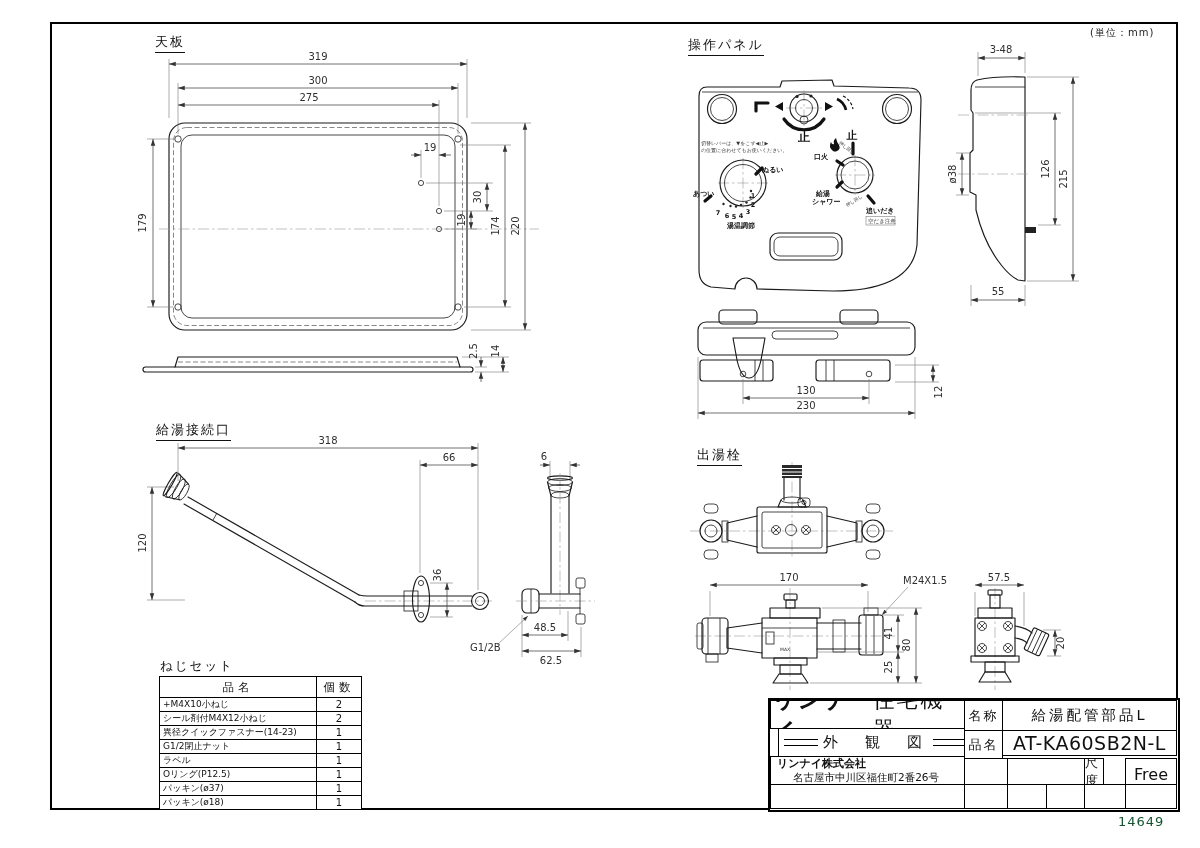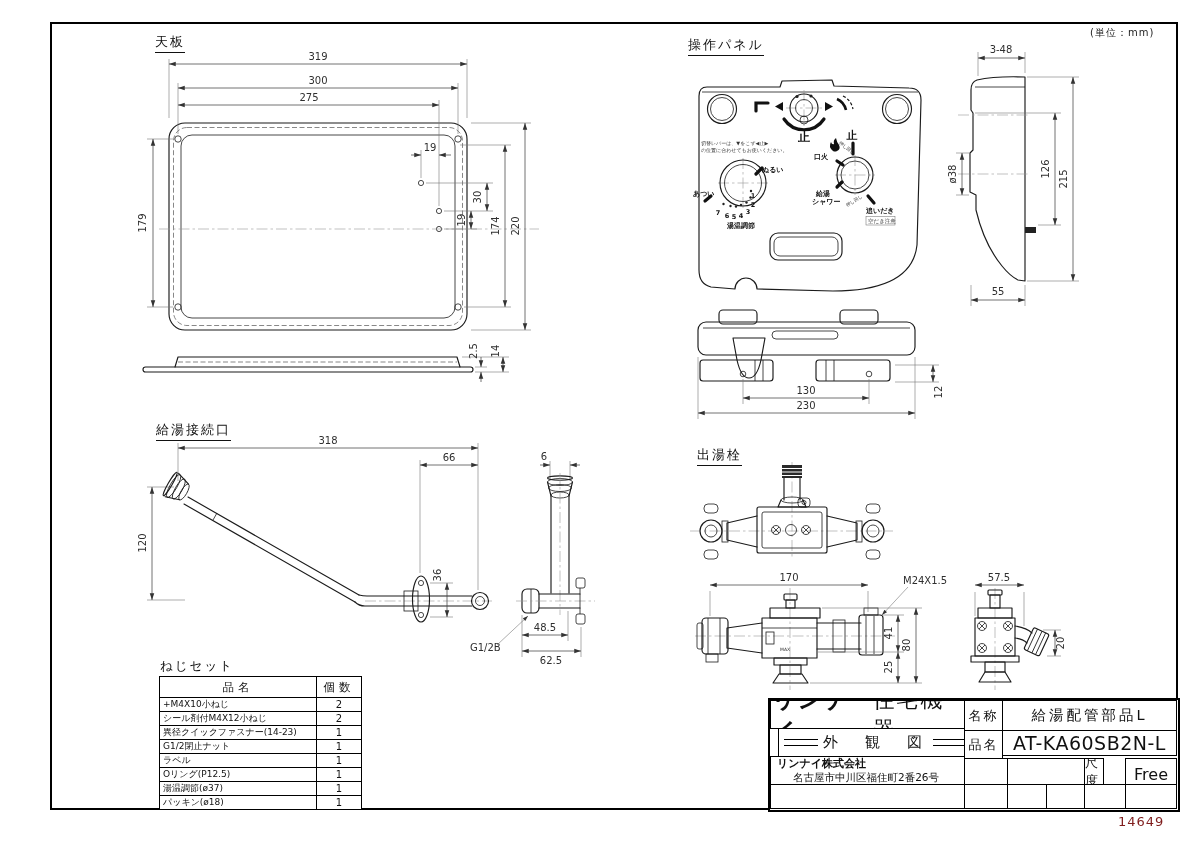--- a/index.html
+++ b/index.html
@@ -3,21 +3,21 @@
 <meta charset="utf-8">
 <style>
   html,body{margin:0;padding:0;background:#fff;}
   .sheet{position:relative;width:1200px;height:848px;background:#fff;overflow:hidden;
          font-family:"DejaVu Sans",sans-serif;color:#111;}
   .frame{position:absolute;left:50px;top:22px;width:1128px;height:788px;
          border:2.5px solid #000;box-sizing:border-box;background:#fff;}
   .seclabel{position:absolute;font-size:13px;letter-spacing:2px;color:#111;
             border-bottom:1px solid #111;padding-bottom:1px;white-space:nowrap;}
   .unitnote{position:absolute;left:1090px;top:26px;font-size:10px;letter-spacing:1px;color:#222;}
-  .docnum{position:absolute;left:1118px;top:814px;font-size:13px;color:#7f1d1d;letter-spacing:1px;}
+  .docnum{position:absolute;left:1118px;top:814px;font-size:13px;color:#14532d;letter-spacing:1px;}
   .notes{position:absolute;left:368px;top:784px;font-size:10.5px;line-height:13px;color:#222;white-space:nowrap;}
   svg{position:absolute;overflow:visible;}
   .o{stroke:#1b1b1b;stroke-width:1.15;fill:none;stroke-linejoin:round;stroke-linecap:round;}
   .o2{stroke:#1b1b1b;stroke-width:.8;fill:none;}
   .hid{stroke:#555;stroke-width:.7;fill:none;stroke-dasharray:5 2.5;}
   .cl{stroke:#999;stroke-width:.6;fill:none;stroke-dasharray:11 3 2.5 3;}
   .ext{stroke:#777;stroke-width:.6;fill:none;}
   .dm{stroke:#444;stroke-width:.75;fill:none;}
   .thk{stroke:#111;stroke-width:3.2;fill:none;stroke-linecap:round;}
   text.d{font-family:"DejaVu Sans",sans-serif;font-size:10px;fill:#2f2f2f;}
@@ -508,21 +508,21 @@
         </tr>
     <tr>
           <td class="nm">ラベル</td>
           <td class="qt">1</td>
         </tr>
     <tr>
           <td class="nm">Oリング(P12.5)</td>
           <td class="qt">1</td>
         </tr>
     <tr>
-          <td class="nm">湯温調節(ø37)</td>
+          <td class="nm">パッキン(ø37)</td>
           <td class="qt">1</td>
         </tr>
     <tr>
           <td class="nm">パッキン(ø18)</td>
           <td class="qt">1</td>
         </tr>
   </tbody>
     </table>
 
 

